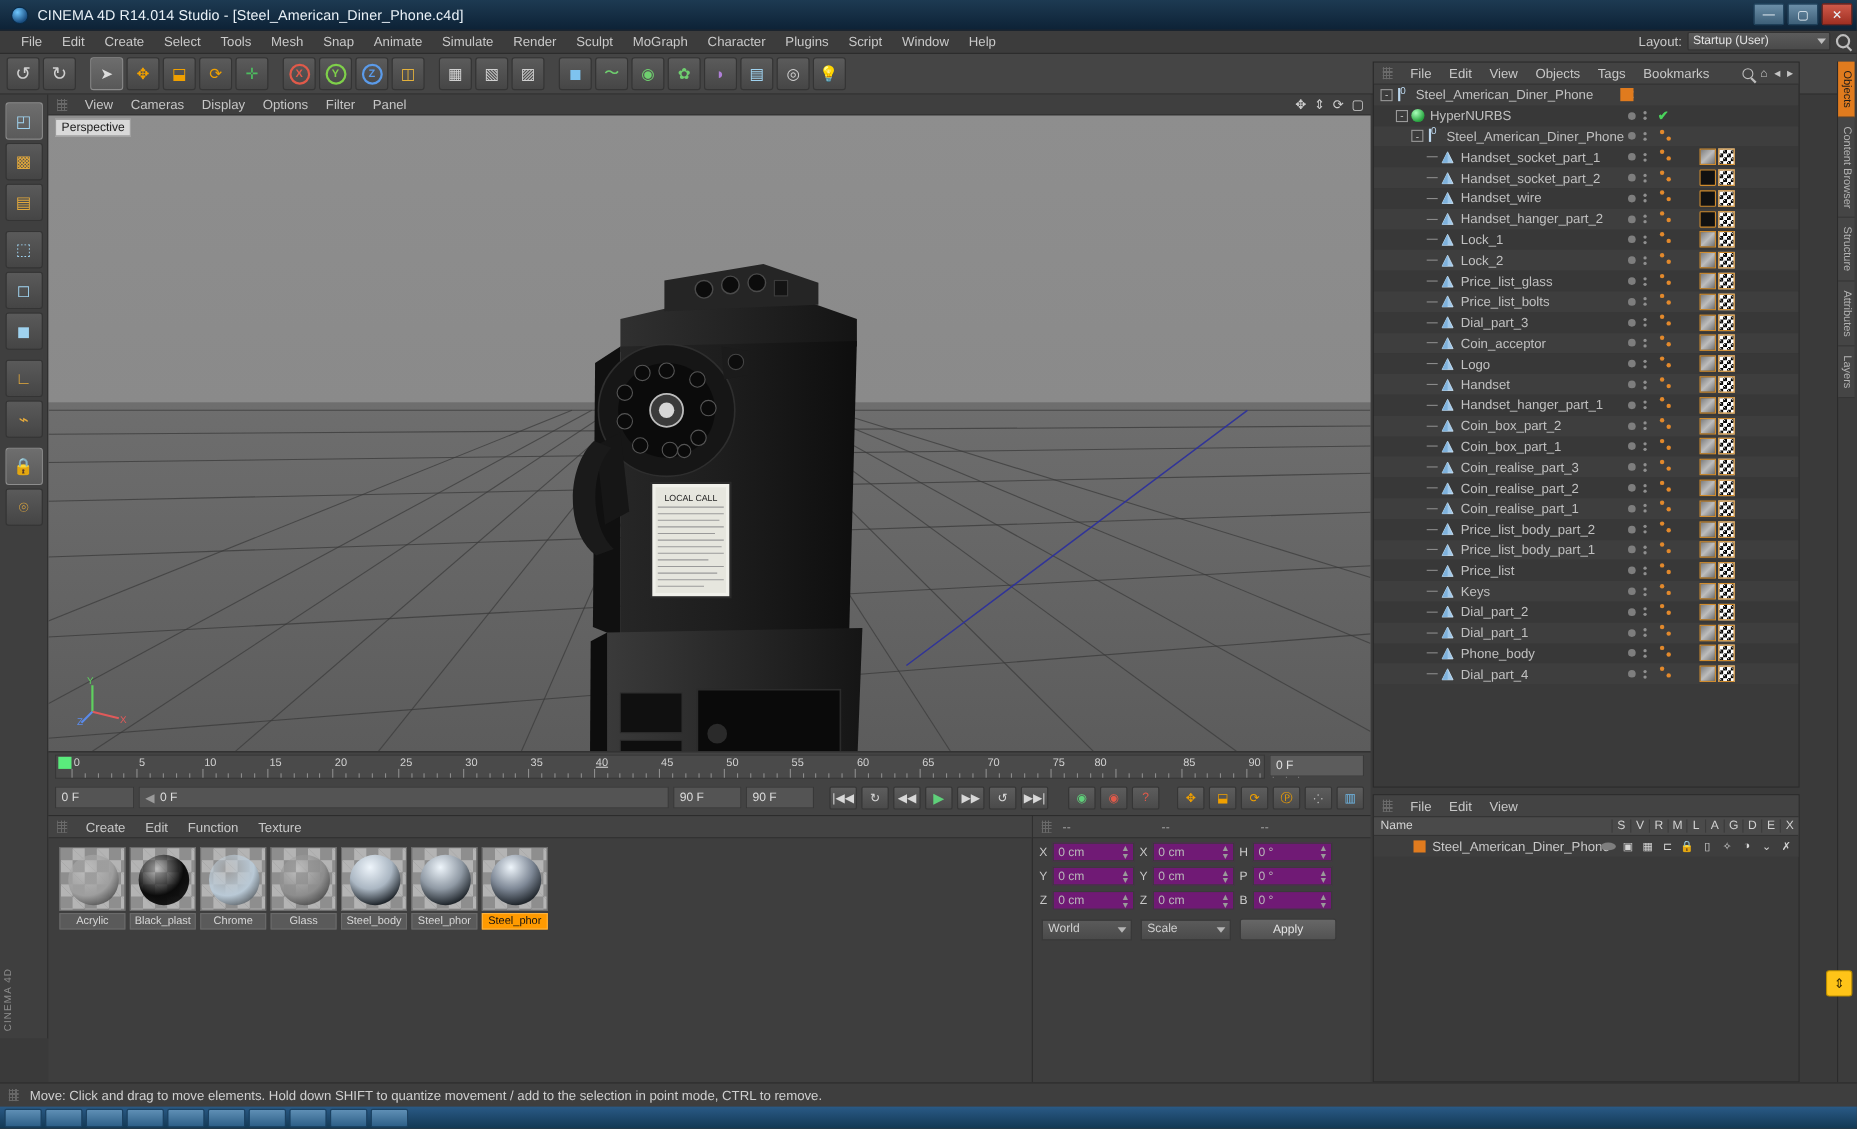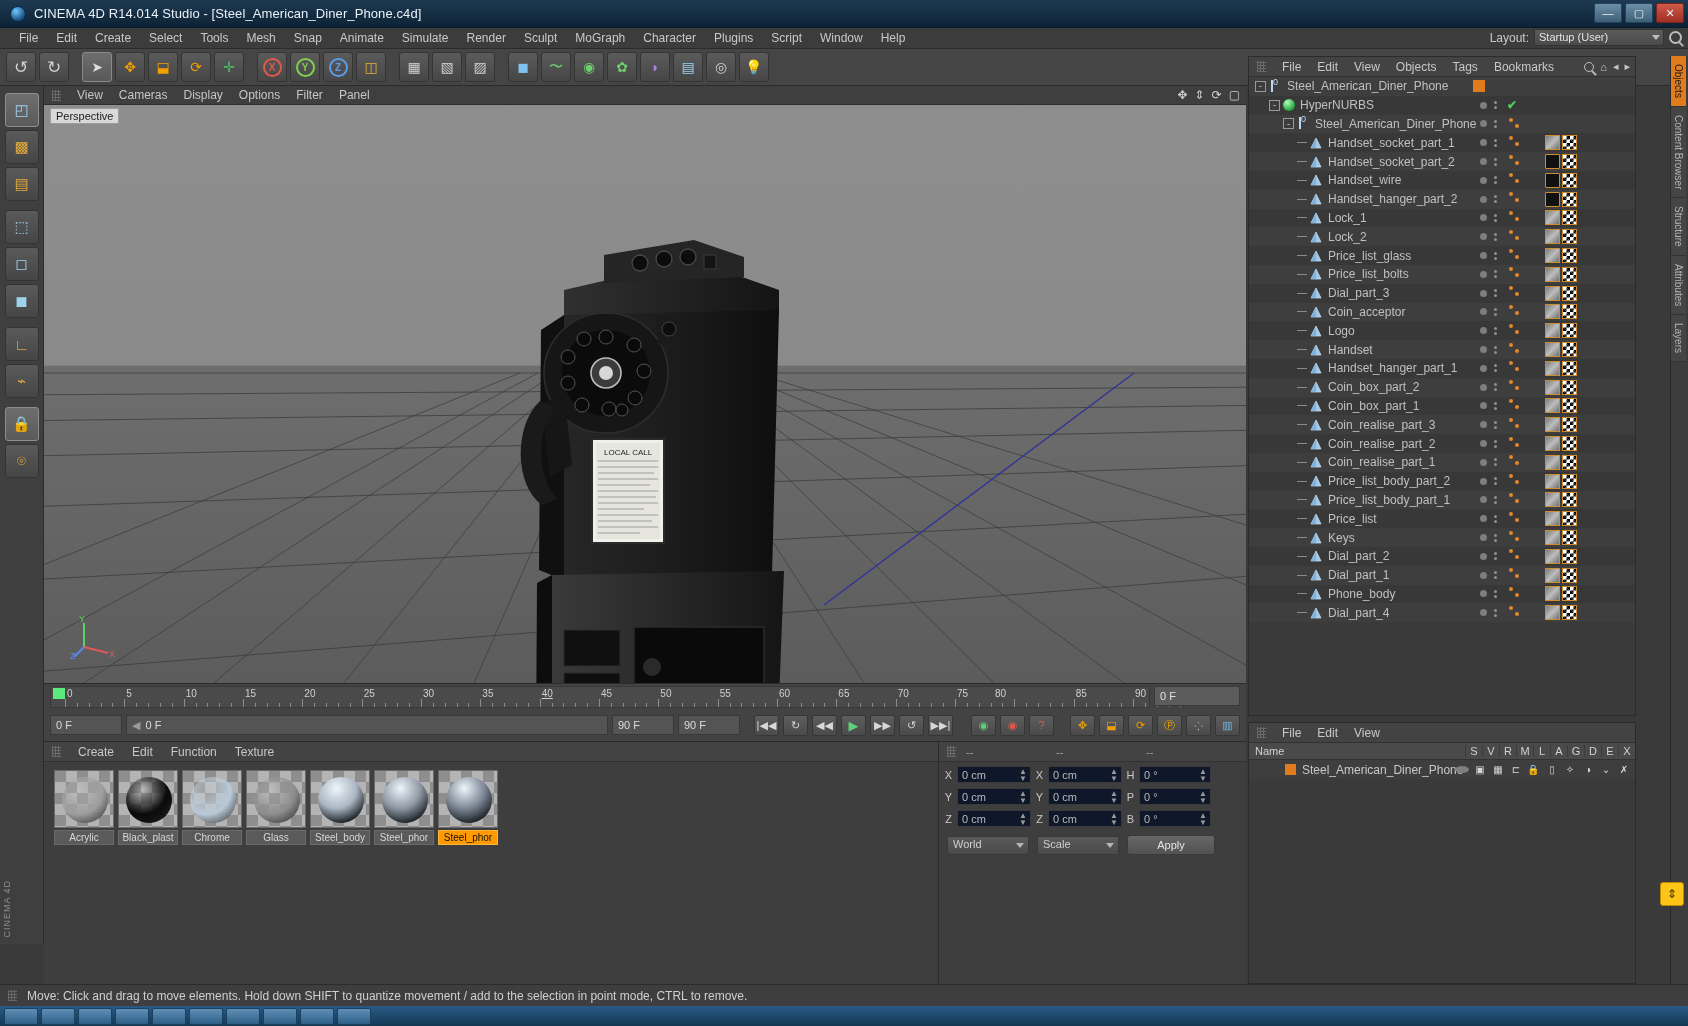--- a/index.html
+++ b/index.html
@@ -112,21 +112,21 @@
   #coordpanel { position:absolute; left:939px; top:741px; width:307px; bottom:42px; background:#3e3e3e;
      border-top:1px solid #2b2b2b; }
   #coordhdr { height:20px; display:flex; align-items:center; background:#434343; border-bottom:1px solid #313131;
      padding-left:8px; font-size:11px; color:#a5a5a5; }
   #coordhdr .grip { width:9px;height:11px; margin-right:10px;
      background-image:repeating-linear-gradient(0deg,#8a8a8a 0 1px,transparent 1px 3px),
                       repeating-linear-gradient(90deg,#8a8a8a 0 1px,transparent 1px 3px); opacity:.55;}
   #coordhdr span { width:90px; }
   .crow { display:flex; align-items:center; height:19px; margin:3px 0 0 0; padding-left:4px; gap:3px; }
   .crow .ax { width:11px; font-size:11px; color:#c9c9c9; text-align:center; }
-  .cfield { height:17px; background:#0f172a; border:1px solid #3a3a3a; font-size:11px; color:#b9b9b9;
+  .cfield { height:17px; background:#701a75; border:1px solid #3a3a3a; font-size:11px; color:#b9b9b9;
      padding:1px 4px; position:relative; display:flex; align-items:center; }
   .cfield .sp { position:absolute; right:3px; top:1px; color:#9a9a9a; font-size:8px; line-height:7px; }
   #coordbtns { display:flex; align-items:center; gap:8px; padding:7px 0 0 8px; }
   .csel { width:82px;height:19px; background:linear-gradient(#5a5a5a,#4a4a4a); border:1px solid #383838;
      font-size:11px; color:#cfcfcf; padding:1px 5px; position:relative; }
   .csel .arw { position:absolute; right:4px; top:6px; border-left:4px solid transparent;
      border-right:4px solid transparent; border-top:5px solid #b5b5b5; }
   #applyBtn { width:88px;height:20px; background:linear-gradient(#676767,#525252); border:1px solid #3a3a3a;
      border-radius:3px; font-size:11px; color:#e4e4e4; display:flex; align-items:center; justify-content:center; }
 

